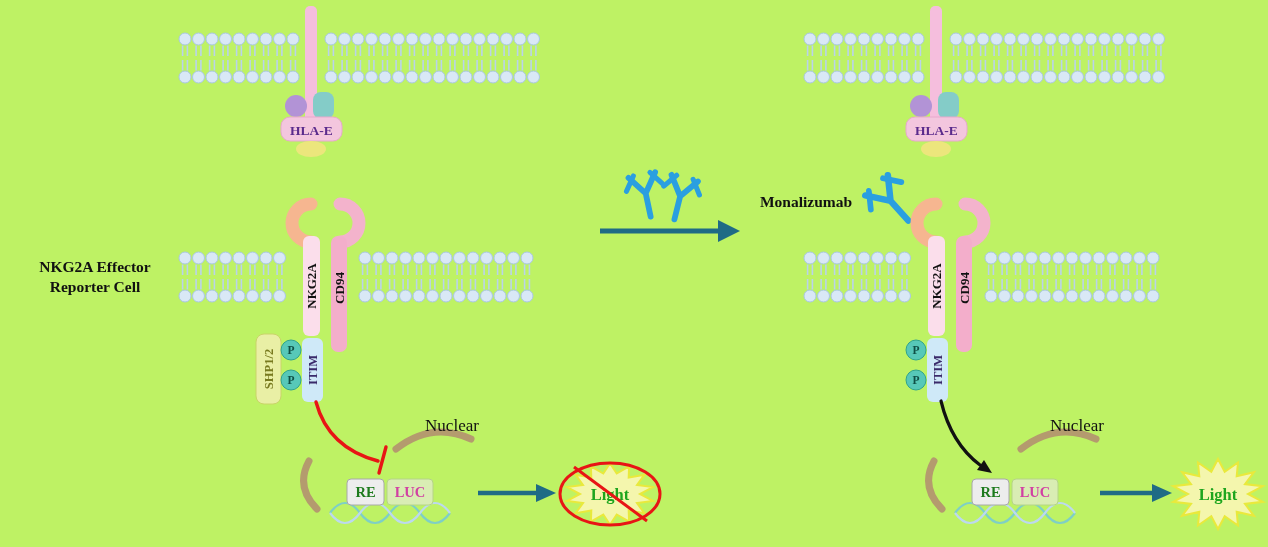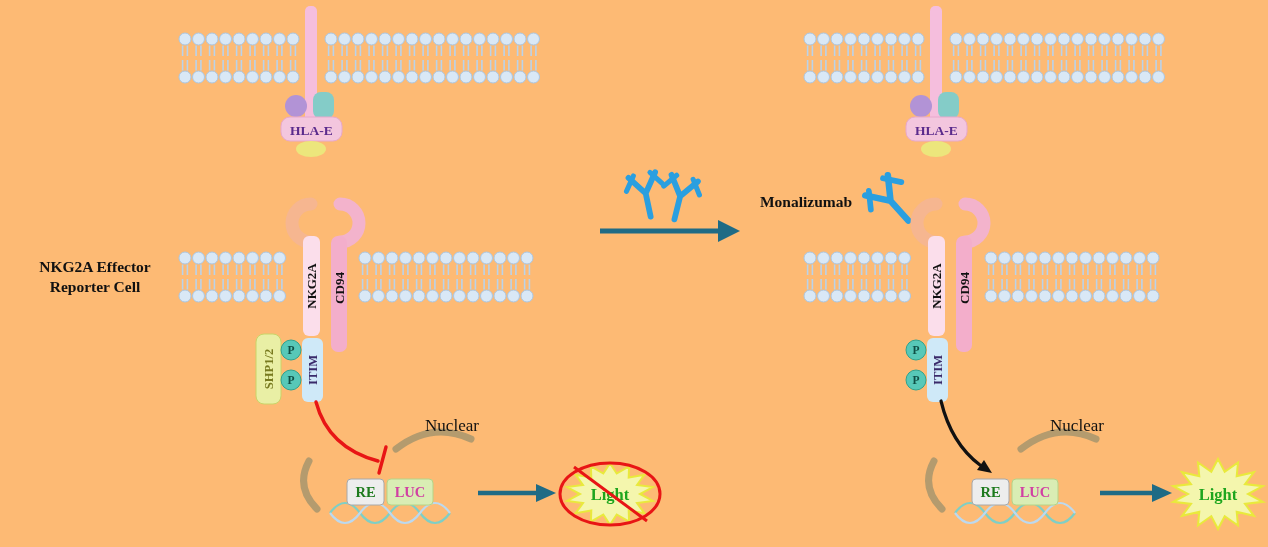--- a/index.html
+++ b/index.html
@@ -1,19 +1,19 @@
 <!DOCTYPE html>
 <html><head>
 <meta charset="utf-8">
 <style>
   html,body { margin:0; padding:0; background:#ffffff; }
   .canvas {
     position:relative;
     width:1268px; height:547px;
-    background:#fdba74;
+    background:#bef264;
     overflow:hidden;
   }
   svg { position:absolute; left:0; top:0; }
   text { font-family:"Liberation Serif", serif; }
   .b { font-weight:bold; }
   #membranes circle { fill:#d9e8f6; stroke:#a9c7e5; stroke-width:1; }
   #membranes line   { stroke:#b9d3eb; stroke-width:1.6; }
   .ab-stroke { stroke:#2a9fe0; fill:none; stroke-linecap:round; }
 </style>
 </head>

